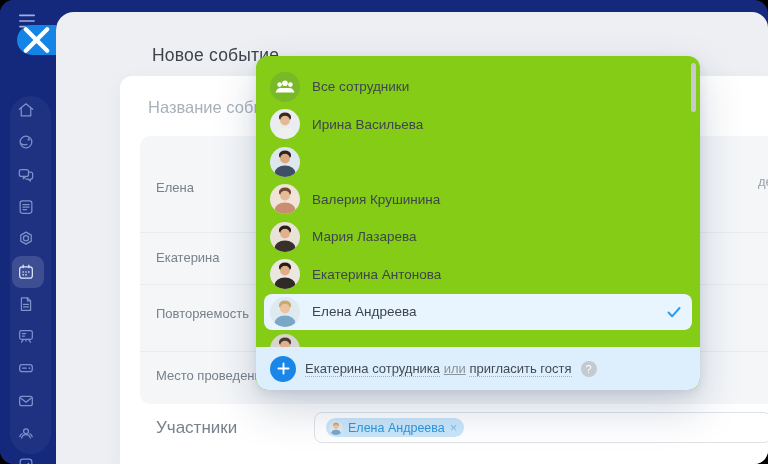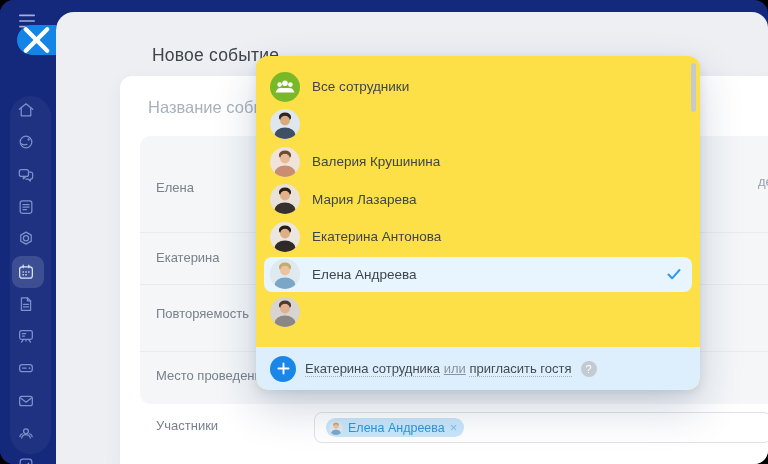--- a/index.html
+++ b/index.html
@@ -30,29 +30,29 @@
   .fab.person { left:229px; top:106px; }
   .fab.group  { left:229px; top:139px; }
   .fab svg { width:16px; height:16px; }
 
   .panel { position:absolute; left:84px; top:124px; width:668px; height:268px; background:#f4f6f8; border-radius:10px; }
   .panel-row { position:absolute; left:0; right:0; cursor:pointer; }
   .panel-divider { position:absolute; left:0; right:0; height:1px; background:#e9ebee; }
   .row-label { position:absolute; left:16px; font-size:13px; color:#78818c; }
   .allday-frag { position:absolute; left:618px; top:38px; font-size:13px; color:#9aa2ac; }
 
-  .participants-label { position:absolute; left:100px; top:406px; font-size:13px; color:#78818c; }
+  .participants-label { position:absolute; left:100px; top:406px; font-size:17px; color:#78818c; }
   .participants-input { position:absolute; left:258px; top:400px; right:-4px; height:31px; background:#fff; border:1px solid #dfe3e8; border-radius:8px; z-index:4; }
   .chip { position:absolute; left:11px; top:5px; height:19px; display:flex; align-items:center; gap:5px; background:#c9e6fa; border-radius:11px; padding:0 7px 0 3px; }
   .chip .chip-avatar { width:14px; height:14px; border-radius:50%; overflow:hidden; flex:none; }
   .chip .chip-name { font-size:12.5px; color:#2f95da; white-space:nowrap; }
   .chip .chip-x { font-size:13px; color:#82bfe9; cursor:pointer; line-height:1; }
 
   
-  .dropdown { position:absolute; left:256px; top:56px; width:444px; height:334px; background:#fde047; border-radius:12px; box-shadow:0 18px 44px rgba(20,45,90,.20), 0 3px 10px rgba(20,45,90,.10); z-index:50; overflow:hidden; }
+  .dropdown { position:absolute; left:256px; top:56px; width:444px; height:334px; background:#84cc16; border-radius:12px; box-shadow:0 18px 44px rgba(20,45,90,.20), 0 3px 10px rgba(20,45,90,.10); z-index:50; overflow:hidden; }
   .dd-list { position:absolute; left:0; top:12px; right:0; }
   .dd-row { position:relative; height:37.5px; display:flex; align-items:center; padding:0 18px 0 14px; cursor:pointer; }
   .dd-row .hl { position:absolute; left:8px; right:8px; top:1px; bottom:1px; border-radius:8px; background:#e8f4fe; }
   .dd-avatar { position:relative; width:30px; height:30px; border-radius:50%; overflow:hidden; flex:none; margin-right:12px; box-shadow:0 0 0 1px rgba(0,0,0,.04) inset; }
   .dd-avatar svg { display:block; }
   .dd-name { position:relative; font-size:13.5px; color:#3e454d; }
   .dd-check { position:relative; margin-left:auto; width:16px; height:16px; color:#2d9cf0; }
   .dd-scrollbar { position:absolute; right:4px; top:7px; width:5px; height:49px; border-radius:3px; background:#c6cacf; cursor:pointer; }
   .dd-footer { position:absolute; left:0; right:0; bottom:0; height:43px; background:#ddeefc; border-radius:0 0 12px 12px; display:flex; align-items:center; padding:0 14px; gap:9px; z-index:2; }
   .dd-plus { width:26px; height:26px; border-radius:50%; background:#1a87e8; color:#fff; display:flex; align-items:center; justify-content:center; flex:none; cursor:pointer; }
@@ -248,20 +248,32 @@
                 <circle cx="15" cy="11.2" r="2.8"></circle>
                 <path d="M5.5 20.5q1.6-4.4 5-4.4h9q3.4 0 5 4.4z"></path>
               </g>
             </svg>
           </div>
           <div class="dd-name">Все сотрудники</div>
         </div>
         <div class="dd-row">
           <div class="dd-avatar">
             <svg width="30" height="30" viewBox="0 0 30 30">
+              <rect width="30" height="30" fill="#e9edf0"></rect>
+              <ellipse cx="15" cy="26" rx="10.5" ry="7.5" fill="#eef0f0"></ellipse>
+              <ellipse cx="15" cy="8" rx="6" ry="4.6" fill="#3a2a22"></ellipse>
+              <circle cx="15" cy="11.6" r="4.9" fill="#e6b896"></circle>
+              <path d="M9.6 10.8a5.6 5.6 0 0111 0l.4-2.6a6.2 5 0 00-11.8 0z" fill="#3a2a22"></path>
+            </svg>
+          </div>
+          <div class="dd-name">Ирина Васильева</div>
+        </div>
+        <div class="dd-row">
+          <div class="dd-avatar">
+            <svg width="30" height="30" viewBox="0 0 30 30">
               <rect width="30" height="30" fill="#dfe7ee"></rect>
               <ellipse cx="15" cy="26" rx="10.5" ry="7.5" fill="#3f5066"></ellipse>
               <ellipse cx="15" cy="8" rx="6" ry="4.6" fill="#2e2620"></ellipse>
               <circle cx="15" cy="11.6" r="4.9" fill="#dba97f"></circle>
               <path d="M9.6 10.8a5.6 5.6 0 0111 0l.4-2.6a6.2 5 0 00-11.8 0z" fill="#2e2620"></path>
             </svg>
           </div>
         </div>
         <div class="dd-row">
           <div class="dd-avatar">

